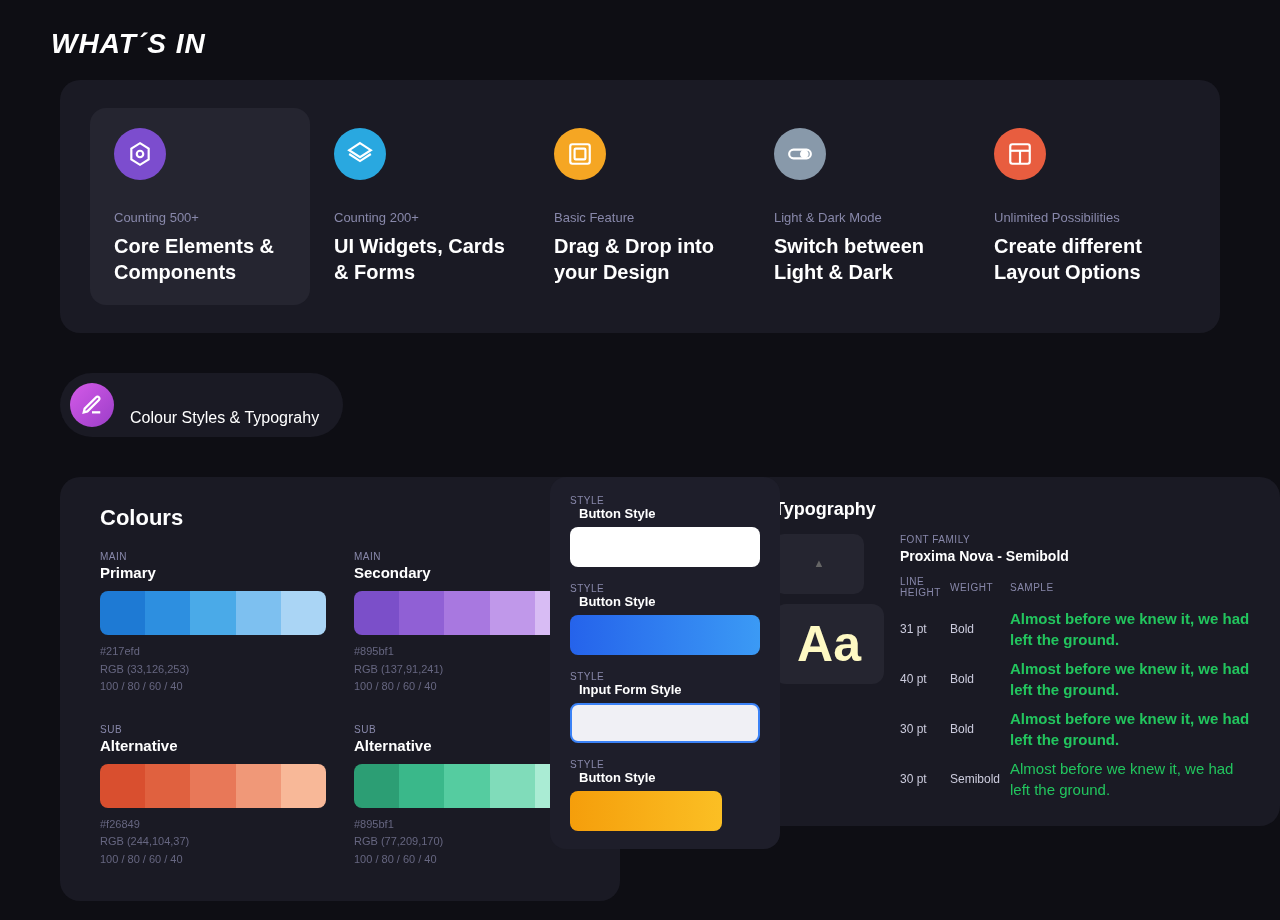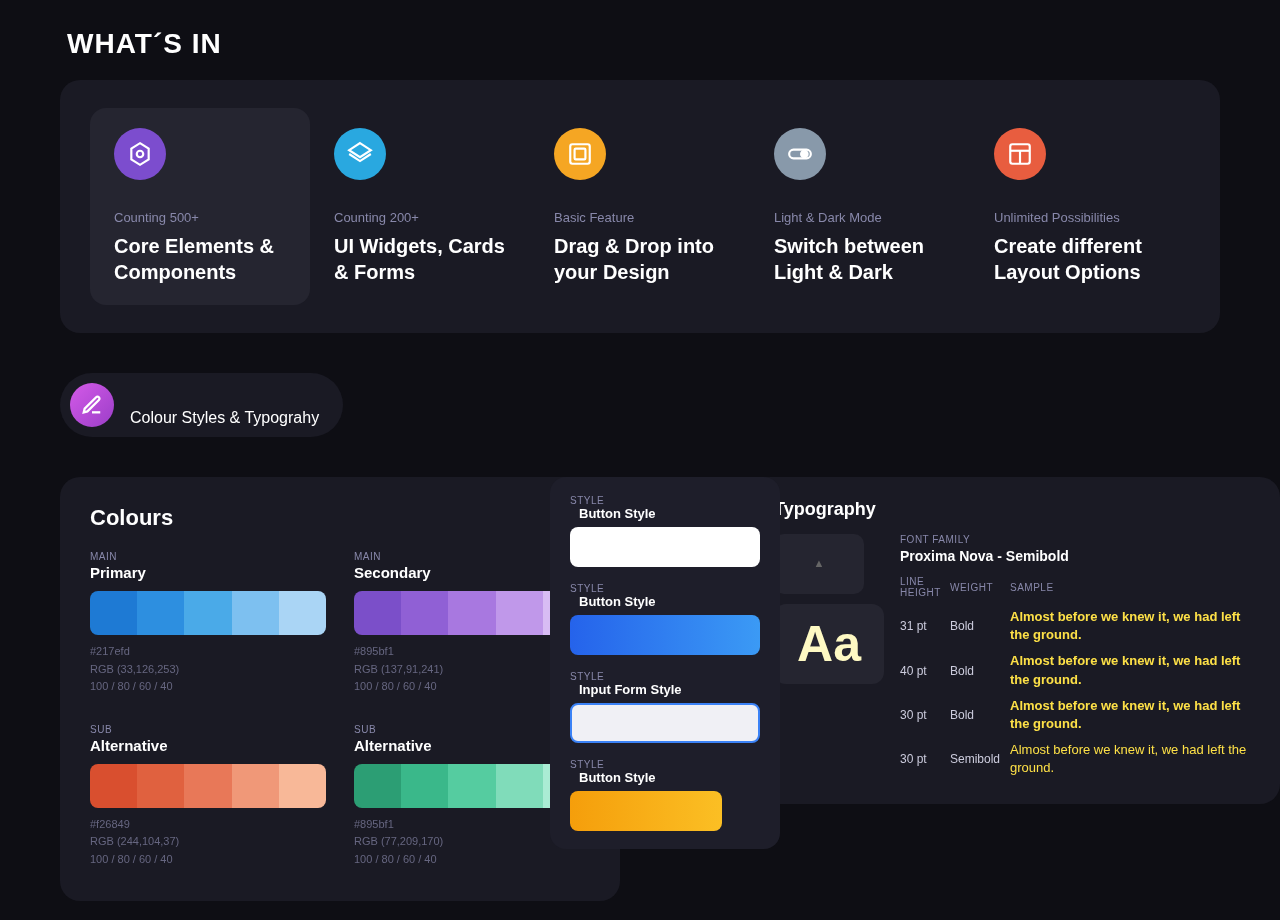--- a/index.html
+++ b/index.html
@@ -7,21 +7,22 @@
       background-color: #0e0e14;
       color: #fff;
       font-family: 'Segoe UI', Arial, sans-serif;
       width: 1280px;
       min-height: 920px;
       overflow-x: hidden;
     }
 
     
     .page-header {
-      padding: 28px 67px 20px;
+      padding: 28px 51px 20px;
+      font-style: italic;
     }
     .page-title {
       font-size: 28px;
       font-weight: 600;
       letter-spacing: 1px;
       color: #ffffff;
     }
 
     
     .features-section {
@@ -114,21 +115,21 @@
     .badge-label {
       font-size: 16px;
       font-weight: 500;
       color: #ffffff;
     }
 
     
     .colours-card {
       background: #1a1a24;
       border-radius: 20px;
-      padding: 28px 30px;
+      padding: 28px 40px;
       width: 560px;
       min-height: 360px;
       position: relative;
       z-index: 2;
     }
     .card-title {
       font-size: 22px;
       font-weight: 700;
       color: #ffffff;
       margin-bottom: 20px;
@@ -236,22 +237,22 @@
       letter-spacing: 0.5px;
       padding-bottom: 6px;
     }
     .type-table td {
       font-size: 12px;
       color: #ccccdd;
       padding: 4px 0;
       vertical-align: middle;
     }
     .type-table td:last-child {
-      font-size: 13px;
-      color: #fde047;
+      font-size: 15px;
+      color: #22c55e;
       line-height: 1.4;
     }
     .type-row-bold td:last-child { font-weight: 700; }
     .type-row-semibold td:last-child { font-weight: 500; }
     .type-table td:first-child { width: 50px; }
     .type-table td:nth-child(2) { width: 60px; }
     .style-tag {
       font-size: 10px;
       color: #8888aa;
       text-transform: uppercase;

